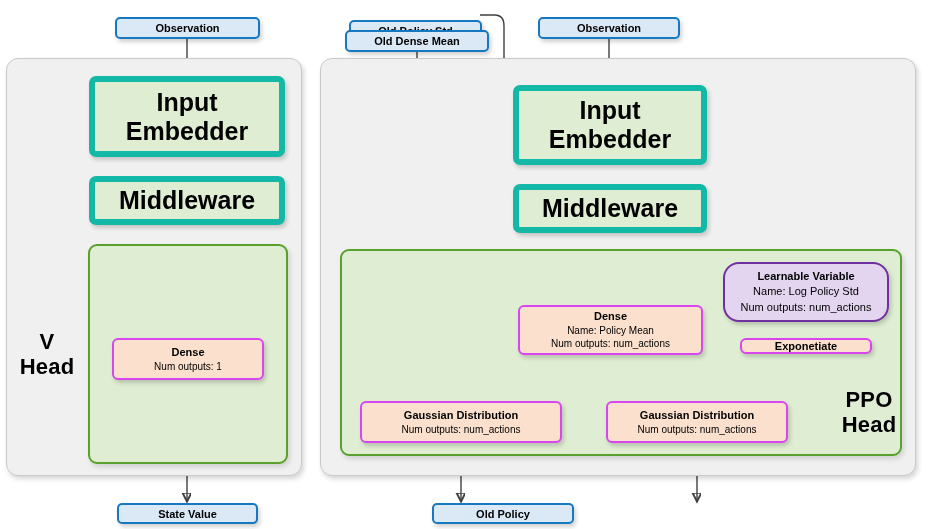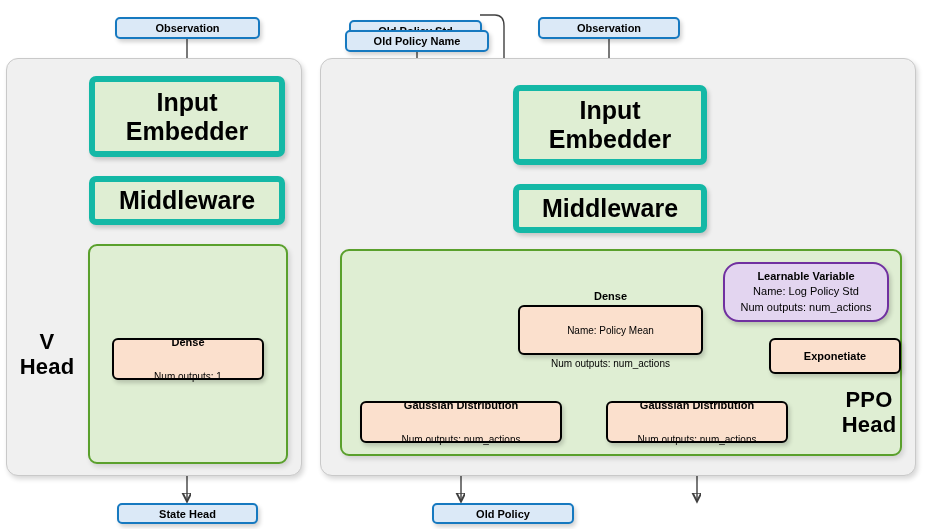--- a/index.html
+++ b/index.html
@@ -55,25 +55,24 @@
     background: #dfeed3;
     border: 6px solid #14b8a6;
     border-radius: 7px;
     font-weight: bold;
     box-shadow: 2px 3px 4px rgba(0,0,0,0.18);
   }
 
   
   .box-orange {
     background: #fbe0cd;
-    border: 2px solid #000000;
+    border: 2px solid #d946ef;
     border-radius: 6px;
     box-shadow: 2px 3px 4px rgba(0,0,0,0.18);
     padding: 2px 4px;
-    gap: 20px;
   }
   .box-orange .t1 { font-weight: bold; font-size: 11px; line-height: 1.35; }
   .box-orange .t2 { font-size: 10px; line-height: 1.35; }
 
   
   .box-purple {
     background: #e3d5f0;
     border: 2px solid #7030a0;
     border-radius: 16px;
     box-shadow: 2px 3px 4px rgba(0,0,0,0.18);
@@ -157,38 +156,38 @@
   <div class="node box-green" style="left:89px; top:176px; width:196px; height:49px; font-size:25px;">
     <span>Middleware</span>
   </div>
 
   <div class="node box-orange" style="left:112px; top:338px; width:152px; height:42px;">
     <span class="t1">Dense</span>
     <span class="t2">Num outputs: 1</span>
   </div>
 
   <div class="node box-blue" style="left:117px; top:503px; width:141px; height:21px;">
-    <span>State Head</span>
+    <span>State Value</span>
   </div>
 
   <div class="node group-outer" style="left:320px; top:58px; width:596px; height:418px;"></div>
 
   <div class="node group-green" style="left:340px; top:249px; width:562px; height:207px;"></div>
 
   <div class="group-label" style="left:830px; top:388px; width:78px; font-size:22px;">
     <div>PPO</div>
     <div>Head</div>
   </div>
 
   <div class="node box-blue" style="left:349px; top:20px; width:133px; height:22px;">
     <span>Old Policy Std</span>
   </div>
 
   <div class="node box-blue" style="left:345px; top:30px; width:144px; height:22px;">
-    <span>Old Policy Name</span>
+    <span>Old Dense Mean</span>
   </div>
 
   <div class="node box-blue" style="left:538px; top:17px; width:142px; height:22px;">
     <span>Observation</span>
   </div>
 
   <div class="node box-green" style="left:513px; top:85px; width:194px; height:80px; font-size:25px;">
     <span>Input Embedder</span>
   </div>
 
@@ -201,21 +200,21 @@
     <span class="t2">Name: Policy Mean</span>
     <span class="t2">Num outputs: num_actions</span>
   </div>
 
   <div class="node box-purple" style="left:723px; top:262px; width:166px; height:60px;">
     <span class="t1">Learnable Variable</span>
     <span class="t2">Name: Log Policy Std</span>
     <span class="t2">Num outputs: num_actions</span>
   </div>
 
-  <div class="node box-orange" style="left:740px; top:338px; width:132px; height:36px;margin-left:29px;">
+  <div class="node box-orange" style="left:740px; top:338px; width:132px; height:16px;">
     <span class="t1">Exponetiate</span>
   </div>
 
   <div class="node box-orange" style="left:360px; top:401px; width:202px; height:42px;">
     <span class="t1">Gaussian Distribution</span>
     <span class="t2">Num outputs: num_actions</span>
   </div>
 
   <div class="node box-orange" style="left:606px; top:401px; width:182px; height:42px;">
     <span class="t1">Gaussian Distribution</span>

